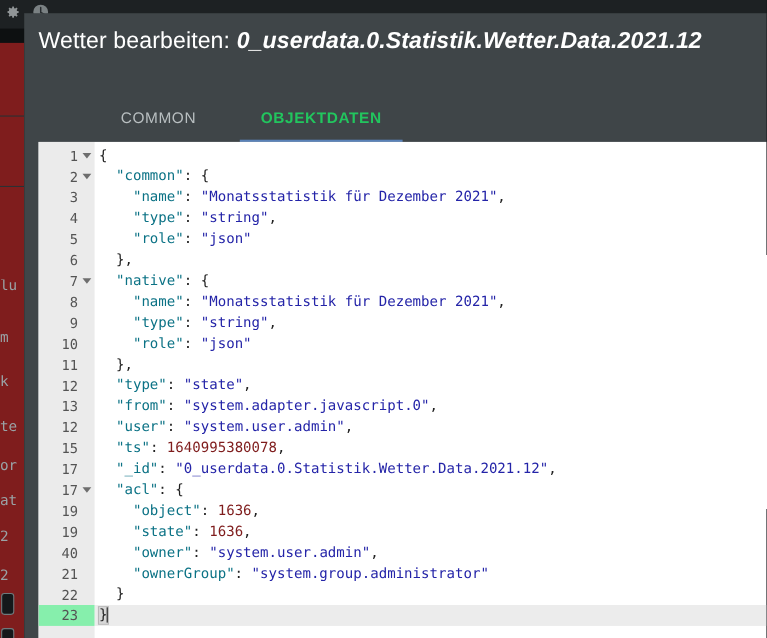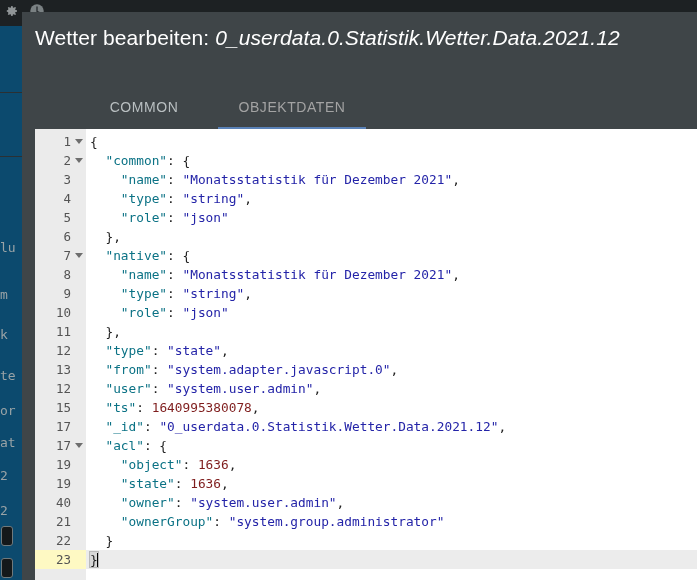--- a/index.html
+++ b/index.html
@@ -33,23 +33,23 @@
   .bg-icon {
     position: absolute;
     top: 2px;
     width: 18px; height: 18px;
     opacity: .75;
   }
   .bg-icon.gear { left: 2px; }
   .bg-icon.clock { left: 28px; }
   .bg-sidebar {
     position: absolute;
-    left: 0; top: 26px;
+    left: 0; top: 39px;
     width: 22px; bottom: 0;
-    background: #0c4a6e;
+    background: #7f1d1d;
   }
   .bg-sep {
     position: absolute;
     left: 0; width: 22px; height: 1px;
     background: #2b3033;
   }
   .bg-row {
     position: absolute;
     left: 0;
     width: 22px;
@@ -83,21 +83,21 @@
     position: absolute;
     left: 13px;
     top: 14px;
     font-size: 21px;
     color: #ffffff;
     white-space: nowrap;
     letter-spacing: .1px;
   }
   .dialog-title .obj-id {
     font-style: italic;
-    font-weight: 400;
+    font-weight: 700;
   }
 
   
   .tabs {
     position: absolute;
     left: 48px;
     top: 72px;
     height: 50px;
     display: flex;
     align-items: center;
@@ -106,21 +106,21 @@
     position: relative;
     min-width: 148px;
     text-align: center;
     padding: 10px 14px 14px;
     font-size: 14px;
     letter-spacing: .55px;
     color: #b9bfc1;
     cursor: pointer;
     user-select: none;
   }
-  .tab.active { color: #a3a3a3; }
+  .tab.active { color: #22c55e; font-weight: bold; }
   .tab .underline {
     position: absolute;
     left: 0; right: 0; bottom: 0;
     height: 2px;
     background: transparent;
   }
   .tab.active .underline { background: #5a82b8; }
 
   
   .editor {
@@ -143,21 +143,21 @@
   .gut-line {
     height: 19px;
     line-height: 19px;
     position: relative;
     font-family: "DejaVu Sans Mono", monospace;
     font-size: 12.5px;
     color: #545454;
     text-align: right;
     padding-right: 15px;
   }
-  .gut-line.active-gut { background: #fef9c3; }
+  .gut-line.active-gut { background: #86efac; }
   .fold {
     position: absolute;
     right: 3px;
     top: 7px;
     width: 0; height: 0;
     border-left: 4px solid transparent;
     border-right: 4px solid transparent;
     border-top: 5px solid #6e6e6e;
   }
   .code {

